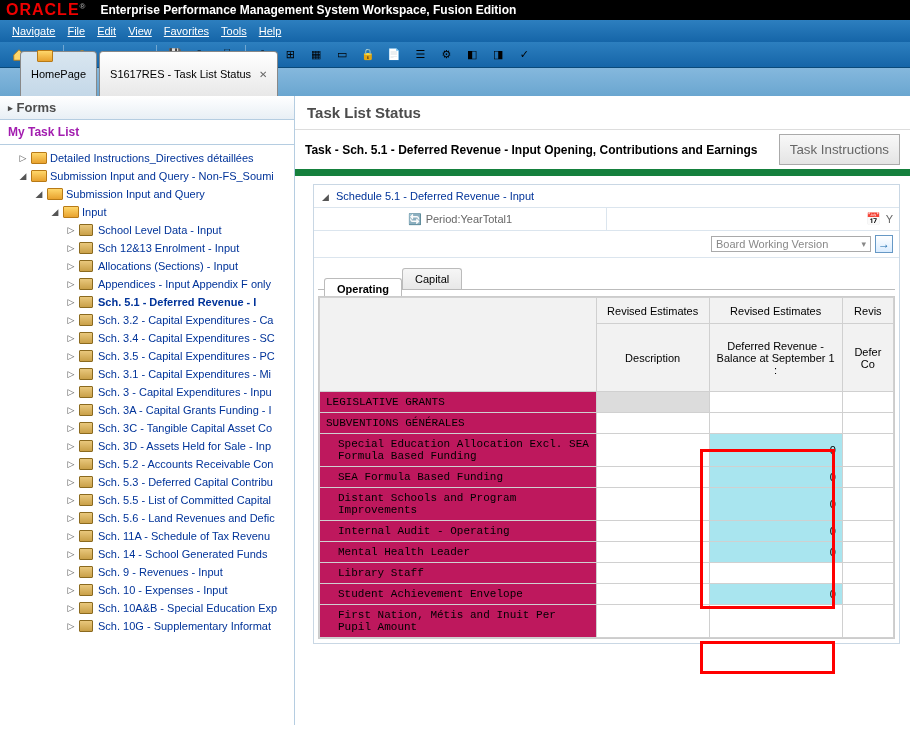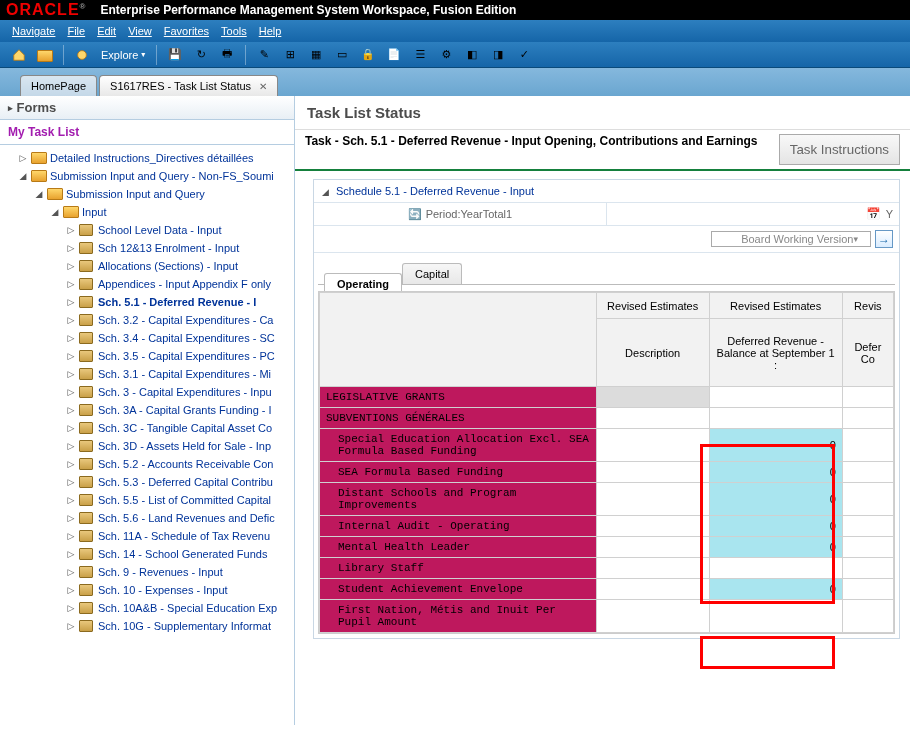--- a/index.html
+++ b/index.html
@@ -16,21 +16,21 @@
   .menubar a { color: #fff; text-decoration: underline; padding: 0 6px; cursor: pointer; }
   
   
   .toolbar { background: linear-gradient(#2d7fbf, #1565a8); height: 26px; display: flex; align-items: center; padding: 0 6px; border-bottom: 1px solid #0a4a7a; }
   .tb-icon { width: 18px; height: 18px; margin: 0 4px; display: inline-flex; align-items: center; justify-content: center; cursor: pointer; }
   .tb-sep { width: 1px; height: 20px; background: rgba(255,255,255,0.35); margin: 0 5px; }
   .explore-btn { color: #fff; padding: 2px 6px; cursor: pointer; display: inline-flex; align-items: center; }
   
   
   .doc-tabs { background: linear-gradient(#85b8dd, #6aa6d0); height: 28px; display: flex; align-items: flex-end; padding: 0 6px 0 20px; }
-  .doc-tab { background: linear-gradient(#fff,#e8e8e8); border: 1px solid #888; border-bottom: none; border-radius: 4px 4px 0 0; padding: 4px 10px; margin-right: 2px; cursor: pointer; display: flex; align-items: center; }
+  .doc-tab { background: linear-gradient(#fff,#e8e8e8); border: 1px solid #888; border-bottom: none; border-radius: 4px 4px 0 0; padding: 16px 10px; margin-right: 2px; cursor: pointer; display: flex; align-items: center; }
   .doc-tab.inactive { background: linear-gradient(#d9e6f0,#c4d8e8); }
   .doc-tab .close { margin-left: 8px; font-size: 10px; color: #666; cursor: pointer; }
   
   
   .workspace { display: flex; height: calc(100% - 108px); }
   .sidebar { width: 295px; border-right: 1px solid #b5cde1; display: flex; flex-direction: column; background: #fff; }
   .sidebar-header { background: linear-gradient(#fff,#e8eff5); border-bottom: 1px solid #b5cde1; padding: 4px 8px; display: flex; align-items: center; font-weight: bold; color: #4c4c4c; font-size: 13px; }
   .sidebar-header .arrow { margin-right: 4px; font-size:9px; }
   .sidebar-subheader { background: #fff; border-bottom: 1px solid #b5cde1; padding: 5px 8px; font-weight: bold; color: #a21caf; font-size: 12px; }
   .tree { flex: 1; overflow: auto; padding: 4px 2px 4px 4px; }
@@ -41,31 +41,31 @@
   .box-icon { display:inline-block; width:14px; height:12px; background: linear-gradient(#e9c87d,#c9a048); border:1px solid #8b6a1f; border-radius:1px; position:relative; top:1px;}
   .tree-label { color: #003399; cursor: pointer; }
   .tree-label.bold { font-weight: bold; }
   .indent1 { padding-left: 14px; }
   .indent2 { padding-left: 30px; }
   .indent3 { padding-left: 46px; }
   .indent4 { padding-left: 62px; }
   
   .main { flex: 1; display: flex; flex-direction: column; overflow:hidden; background:#fff;}
   .main-title { color:#4c4c4c; font-weight:bold; font-size:15px; padding:8px 12px; border-bottom:1px solid #ddd;}
-  .task-bar { display:flex; align-items:flex-start; padding:4px 10px; border-bottom:2px solid #15803d; gap:10px;}
+  .task-bar { display:flex; align-items:center; padding:4px 10px; border-bottom:7px solid #15803d; gap:10px;}
   .task-label { font-weight:bold; font-size:12px;}
   .instr-btn { background: linear-gradient(#f8f8f8,#e4e4e4); border:1px solid #aaa; padding:7px 10px; color:#666; cursor:pointer; margin-left:auto;}
   
   .schedule-panel { margin: 8px 10px 0 18px; border:1px solid #c9d7e4; }
   .schedule-title { padding:5px 8px; background:#fff; border-bottom:1px solid #dbe5ee; color:#003399;}
   .schedule-title .tw { font-size:9px; color:#555; margin-right:4px;}
   .pov-row { display:flex; border-bottom:1px solid #dbe5ee; }
   .pov-cell { flex:1; border-right:1px solid #dbe5ee; padding:4px 6px; display:flex; align-items:center; justify-content:center; gap:4px; color:#666;}
   .pov-cell:last-child { border-right:none; justify-content:flex-end;}
-  .dropdown { border:1px solid #aaa; background:#fff; padding:1px 12px; display:inline-flex; align-items:center; min-width:160px; justify-content:flex-end; color:#888;}
+  .dropdown { border:1px solid #aaa; background:#fff; padding:1px 4px; display:inline-flex; align-items:center; min-width:160px; justify-content:space-between; color:#888;}
   .gobtn { border:1px solid #6698c5; background:linear-gradient(#fff,#d9ecff); width:18px; height:18px; display:inline-flex; align-items:center; justify-content:center; color:#1565a8; font-size:12px; cursor:pointer;}
   
   .inner-tabs { display:flex; padding:10px 6px 0 6px; gap:0; border-bottom:1px solid #bbb; margin:0 4px;}
   .inner-tab { border:1px solid #bbb; border-bottom:none; padding:4px 12px; background:linear-gradient(#f6f6f6,#e8e8e8); cursor:pointer; border-radius:3px 3px 0 0;}
   .inner-tab.active { background:#fff; font-weight:bold; position:relative; top:10px;}
   
   .grid-wrap { overflow:auto; margin:6px 4px 4px 4px; border:1px solid #ccc;}
   table.grid { border-collapse:collapse; width:100%; table-layout:fixed; }
   table.grid th, table.grid td { border:1px solid #d0d0d0; padding:4px 6px; font-size:11px; }
   table.grid th { background:#f2f2f2; font-weight:normal; text-align:center;}

